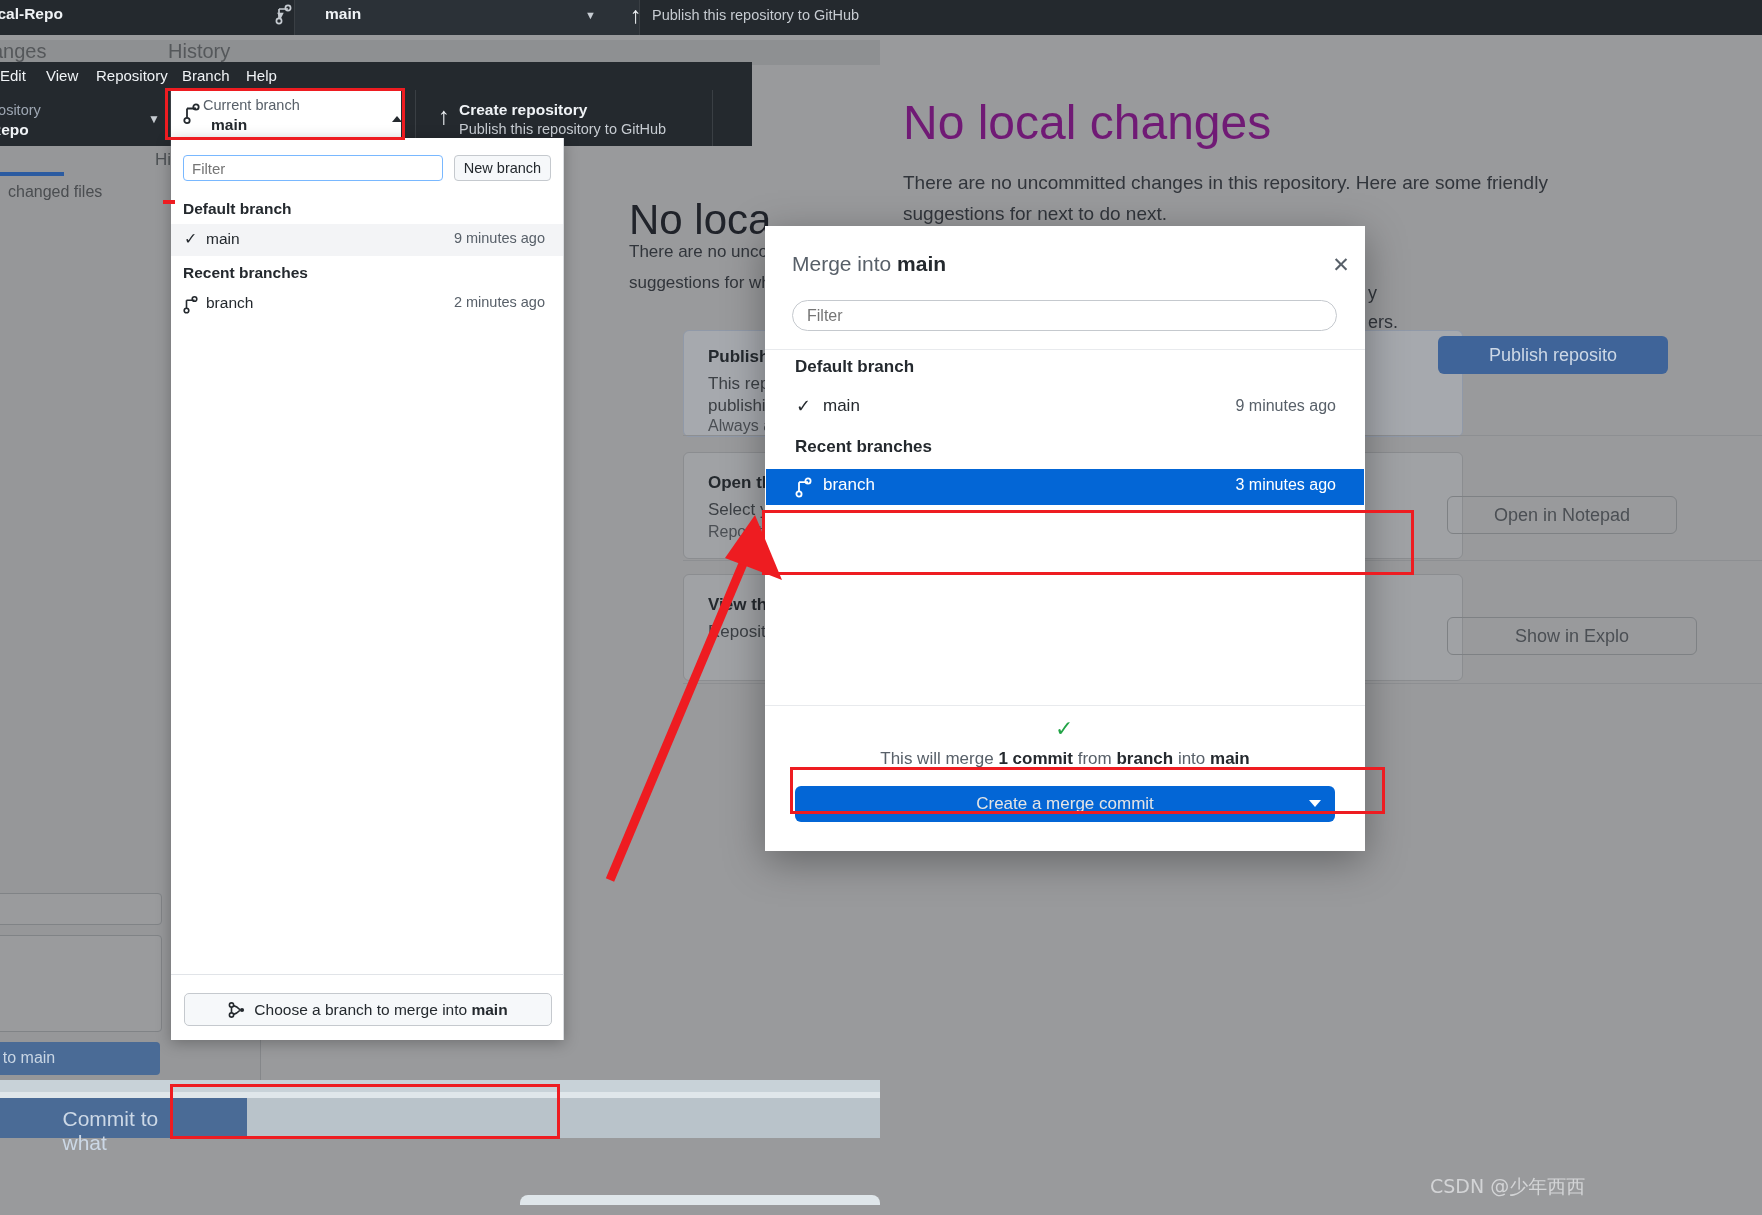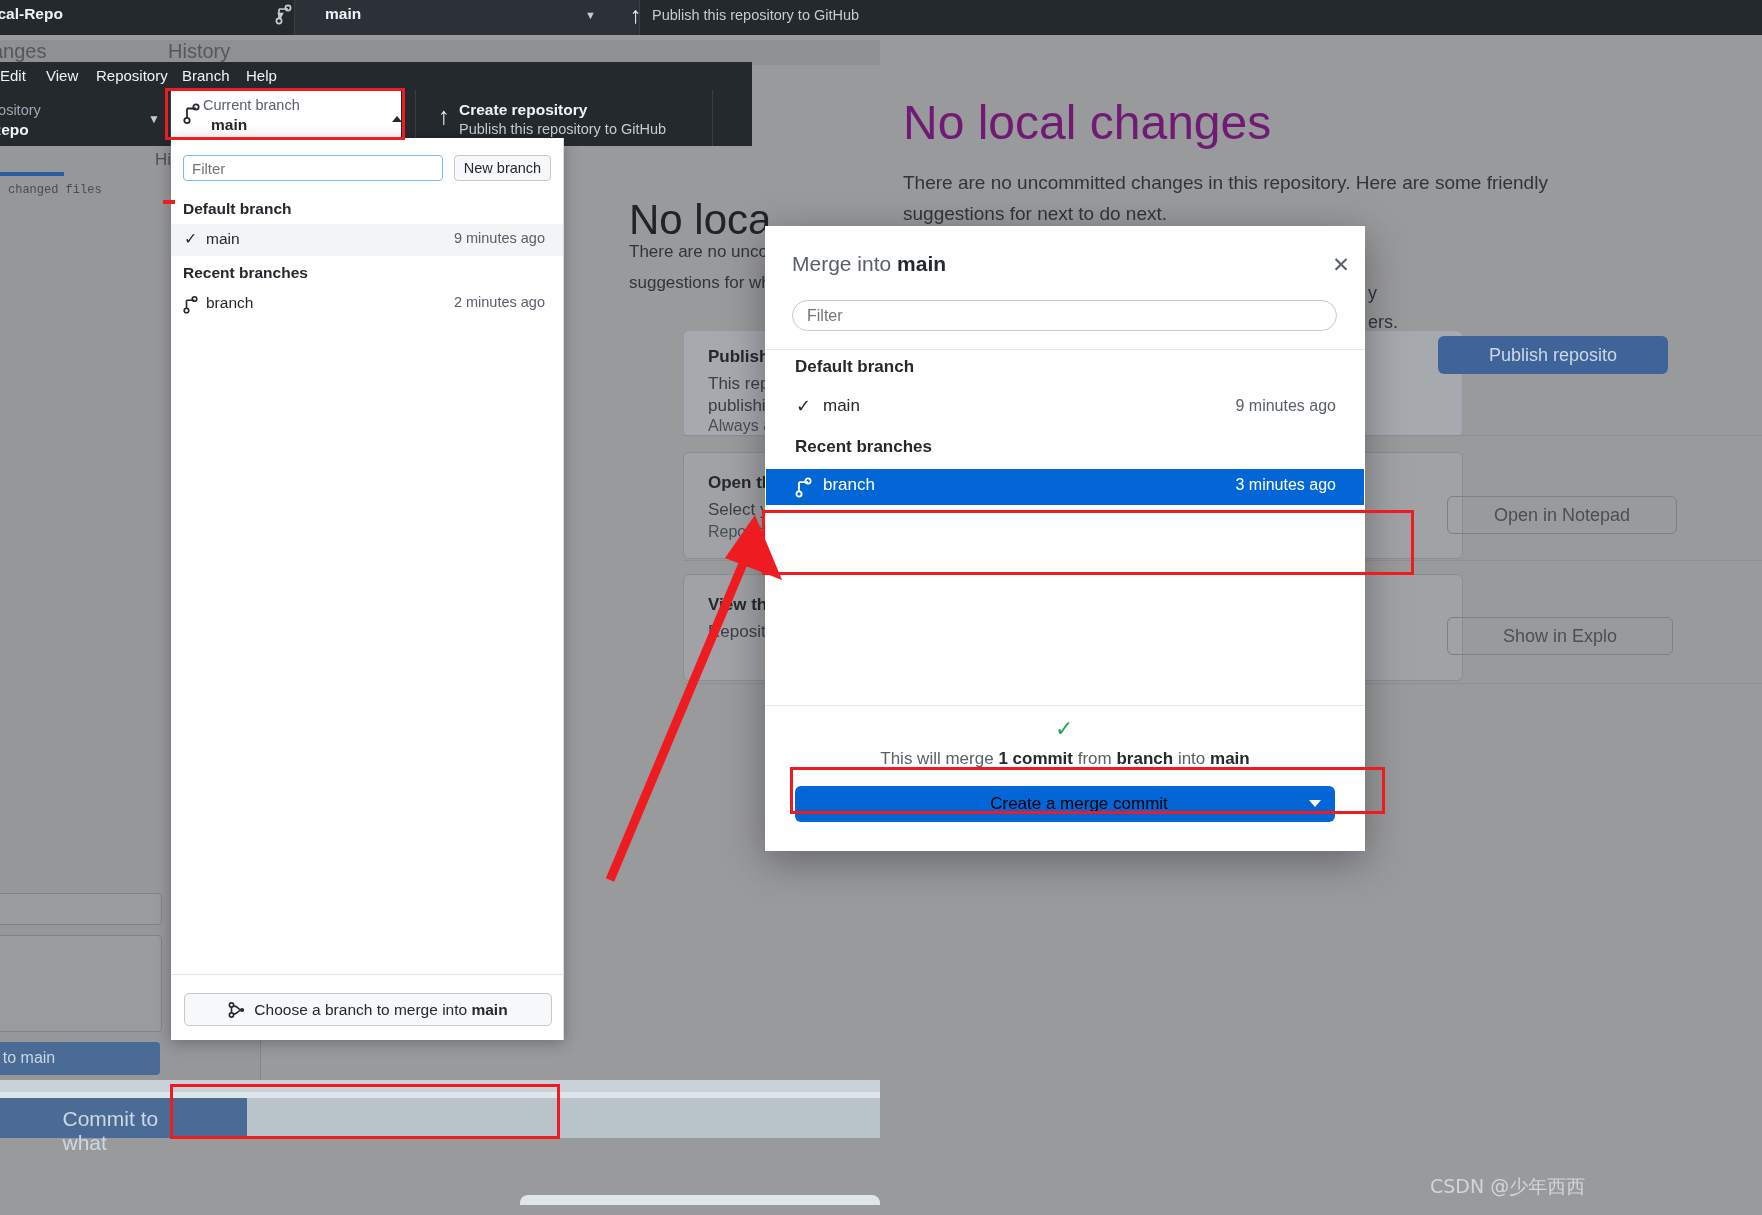--- a/index.html
+++ b/index.html
@@ -27,21 +27,21 @@
   #bg-tabrow .t{position:absolute;top:0px;color:#55585b;font-size:20px;}
 
   
   #bg-content{left:0;top:65px;width:1762px;height:1110px;background:#999a9c;}
 
   
   #bg-sidebar{left:0;top:140px;width:260px;height:940px;background:#969799;border-right:1px solid #85878a;}
   .bg-tabs{left:0;top:140px;width:260px;height:40px;}
   .bg-tab-active{left:0;top:172px;width:64px;height:4px;background:#2b5ba1;}
   .bg-tabs .txt{position:absolute;color:#4e5256;font-size:17px;}
-  #bg-changedfiles{left:8px;top:183px;color:#4a4d50;font-size:12px;font-family:Liberation Mono, monospace;}
+  #bg-changedfiles{left:8px;top:183px;color:#4a4d50;font-size:16px;}
   #bg-sum-field{left:-150px;top:893px;width:310px;height:30px;border:1px solid #808386;border-radius:4px;background:#9a9b9d;}
   #bg-desc-field{left:-150px;top:935px;width:310px;height:95px;border:1px solid #808386;border-radius:4px;background:#9a9b9d;}
   #bg-commit-btn{left:-150px;top:1042px;width:310px;height:33px;background:#4a6b96;border-radius:4px;}
   #bg-commit-btn span{position:absolute;left:155px;top:7px;color:#c9d6e4;font-size:16px;transform:translateX(-50%);}
   #bg-lastcommit{left:-20px;top:1090px;color:#4a4d50;font-size:15px;}
   #bg-undo{left:115px;top:1080px;width:48px;height:28px;border:1px solid #7d8083;border-radius:4px;background:#9c9d9f;}
   #bg-undo span{position:absolute;left:24px;top:5px;transform:translateX(-50%);color:#4a4d50;font-size:15px;}
 
   
   #bg-h1{left:903px;top:95px;color:#701a75;font-size:48px;font-weight:300;letter-spacing:0px;}
@@ -51,21 +51,21 @@
   .card{position:absolute;left:683px;width:780px;background:#a0a2a5;border:1px solid #8b8d90;border-radius:6px;box-sizing:border-box;}
   .card .ct{position:absolute;left:24px;color:#24292e;font-size:17px;font-weight:bold;}
   .card .cd{position:absolute;left:24px;color:#3c4045;font-size:17px;font-weight:300;line-height:27px;}
   .card .cm{position:absolute;left:24px;color:#4b4f54;font-size:16px;font-weight:300;}
   #card1{top:330px;height:107px;background:#a6a9ae;border-color:#9099a8;}
   #card2{top:452px;height:107px;}
   #card3{top:574px;height:107px;}
   .card-btn{position:absolute;height:38px;border-radius:6px;box-sizing:border-box;display:flex;align-items:center;justify-content:center;}
   #btn-publish{left:1438px;top:336px;width:230px;background:#3f6499;color:#cdd8e6;font-size:18px;font-weight:300;border:none;}
   #btn-notepad{left:1447px;top:496px;width:230px;background:transparent;border:1px solid #7e8184;color:#4b4f54;font-size:18px;font-weight:300;}
-  #btn-explorer{left:1447px;top:617px;width:226px;background:transparent;border:1px solid #7e8184;color:#4b4f54;font-size:18px;font-weight:300;}
+  #btn-explorer{left:1447px;top:617px;width:250px;background:transparent;border:1px solid #7e8184;color:#4b4f54;font-size:18px;font-weight:300;}
 
   
   .hsep{position:absolute;left:683px;width:1079px;height:1px;background:#8d8f92;}
 
   
   #bg-bottom{left:0;top:1080px;width:880px;height:12px;background:#c8d2d8;}
   #bg-bottom2{left:0;top:1092px;width:880px;height:6px;background:#dfe6ea;}
   #bg-bigbtn{left:0;top:1098px;width:247px;height:40px;background:#4a6b96;}
   #bg-bigbtn span{position:absolute;left:124px;top:9px;transform:translateX(-50%);color:#ccd8e6;font-size:21px;}
   #bg-bottomrow{left:247px;top:1098px;width:633px;height:40px;background:#b9c3ca;}
@@ -127,21 +127,21 @@
   .m-row .bicon{position:absolute;left:29px;top:8px;}
   .m-row .nm{position:absolute;left:57px;top:6px;font-size:17px;}
   .m-row .tm{position:absolute;right:28px;top:7px;font-size:16px;}
   #m-row-branch{background:#0366d6;}
   #m-row-branch .nm,#m-row-branch .tm{color:#ffffff;}
   #m-list-sep{left:765px;top:705px;width:600px;height:1px;background:#e8eaed;}
   #m-check{left:1055px;top:716px;color:#22a447;font-size:22px;}
   #m-summary{left:765px;top:749px;width:600px;text-align:center;color:#586069;font-size:17px;font-weight:300;}
   #m-summary b{color:#24292e;font-weight:bold;}
   #m-cta{left:795px;top:786px;width:540px;height:36px;background:#0366d6;border-radius:6px;}
-  #m-cta .lbl{position:absolute;left:270px;top:8px;transform:translateX(-50%);color:#000000;font-size:17px;margin-left:14px;}
+  #m-cta .lbl{position:absolute;left:270px;top:8px;transform:translateX(-50%);color:#e5e5e5;font-size:17px;}
   #m-cta .dd{position:absolute;right:14px;top:14px;width:0;height:0;border-left:6px solid transparent;border-right:6px solid transparent;border-top:7px solid #ffffff;}
 
   
   .redbox{position:absolute;border:3px solid #ee1c21;box-sizing:border-box;}
   #rb1{left:165px;top:88px;width:240px;height:52px;}
   #rb2{left:170px;top:1084px;width:390px;height:55px;}
   #rb3{left:762px;top:510px;width:652px;height:65px;}
   #rb4{left:790px;top:767px;width:595px;height:47px;}
   #redtick{left:163px;top:200px;width:12px;height:4px;background:#ee1c21;}
 

